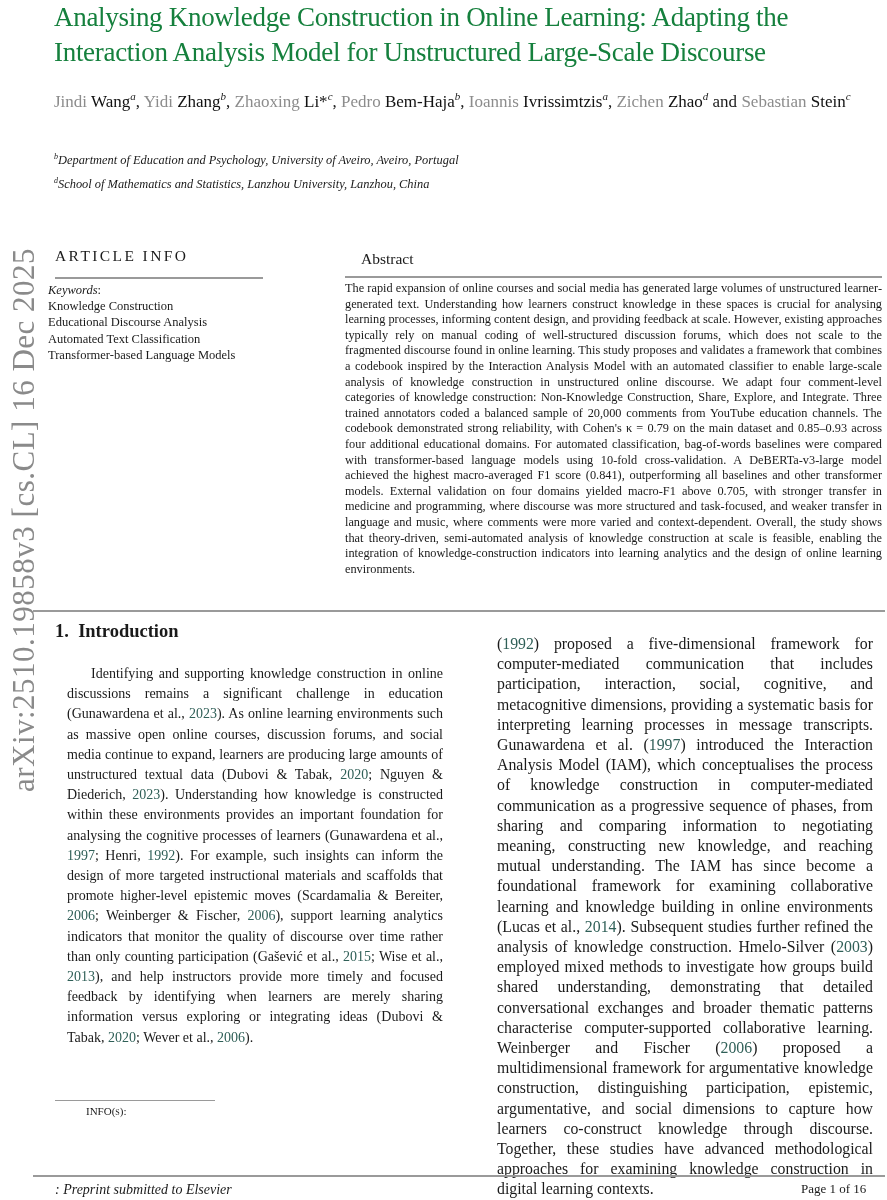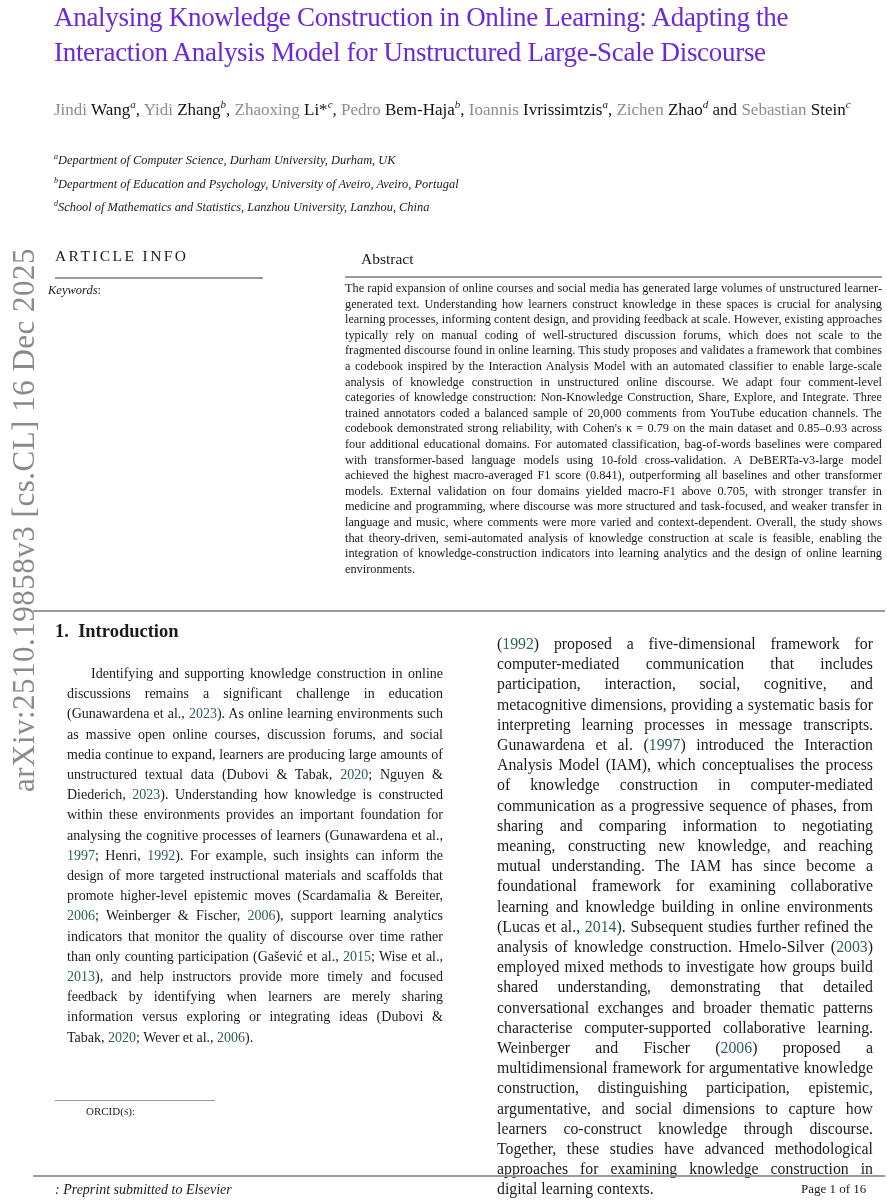--- a/index.html
+++ b/index.html
@@ -1,20 +1,20 @@
 <!DOCTYPE html>
 <html><head>
 <meta charset="utf-8">
 <style>
   html, body { margin: 0; padding: 0; background: #ffffff; }
   body { width: 887px; height: 1200px; position: relative; overflow: hidden;
          font-family: "Liberation Serif", "DejaVu Serif", serif; color: #1a1a1a; }
   .abs { position: absolute; }
-  .title { left: 54px; top: 0px; width: 830px; font-size: 27px; line-height: 35px; color: #6d28d9; letter-spacing: -0.3px; }
-  .authors { left: 54px; top: 84px; width: 830px; font-size: 17px; line-height: 24px; margin-top: 8px; }
+  .title { left: 54px; top: 0px; width: 830px; font-size: 27px; line-height: 35px; color: #15803d; letter-spacing: -0.3px; }
+  .authors { left: 54px; top: 84px; width: 830px; font-size: 17px; line-height: 24px; }
   .authors .given { color: #8c8c8c; }
   .authors .family { color: #111; }
   .authors sup { font-style: italic; font-size: 11px; }
   .affils { left: 54px; top: 147px; width: 800px; font-size: 12.4px; line-height: 19.5px; font-style: italic; }
   .affils sup { font-size: 8px; }
   .arxiv { left: 0; top: 240px; width: 48px; height: 560px; }
   .arxiv span { position: absolute; left: 24px; top: 280px; transform: translate(-50%,-50%) rotate(-90deg);
                 white-space: nowrap; font-size: 31px; color: #8a8a8a; letter-spacing: 0.5px; }
   .ai-head { left: 55px; top: 247px; font-size: 15.5px; letter-spacing: 2.4px; }
   .rule { background: #9a9a9a; height: 1.5px; }
@@ -37,47 +37,52 @@
 
 <div class="abs arxiv">
   <span>arXiv:2510.19858v3  [cs.CL]  16 Dec 2025</span>
 </div>
 
 <div class="abs title">Analysing Knowledge Construction in Online Learning: Adapting the Interaction Analysis Model for Unstructured Large-Scale Discourse</div>
 
 <div class="abs authors" id="authors"><span class="given">Jindi </span><span class="family">Wang</span><sup>a</sup>,  <span class="given">Yidi </span><span class="family">Zhang</span><sup>b</sup>,  <span class="given">Zhaoxing </span><span class="family">Li*</span><sup>c</sup>,  <span class="given">Pedro </span><span class="family">Bem-Haja</span><sup>b</sup>,  <span class="given">Ioannis </span><span class="family">Ivrissimtzis</span><sup>a</sup>,  <span class="given">Zichen </span><span class="family">Zhao</span><sup>d</sup> and <span class="given">Sebastian </span><span class="family">Stein</span><sup>c</sup></div>
 
 <div class="abs affils" id="affils">
-    <div><sup>a</sup>Department of Computer Science, Durham University, Durham, UK</div>
     <div><sup>b</sup>Department of Education and Psychology, University of Aveiro, Aveiro, Portugal</div>
     <div><sup>d</sup>School of Mathematics and Statistics, Lanzhou University, Lanzhou, China</div>
   </div>
 
 <div class="abs ai-head">ARTICLE INFO</div>
 <div class="abs rule" style="left:55px; top:277px; width:208px;"></div>
 
 <div class="abs kw">
   <div><span class="label">Keywords</span>:</div>
+  <div id="kwlist">
+      <div>Knowledge Construction</div>
+      <div>Educational Discourse Analysis</div>
+      <div>Automated Text Classification</div>
+      <div>Transformer-based Language Models</div>
+    </div>
 </div>
 
 <div class="abs abs-head">Abstract</div>
 <div class="abs rule" style="left:345px; top:276px; width:537px;"></div>
 <div class="abs abstract">The rapid expansion of online courses and social media has generated large volumes of unstructured learner-generated text. Understanding how learners construct knowledge in these spaces is crucial for analysing learning processes, informing content design, and providing feedback at scale. However, existing approaches typically rely on manual coding of well-structured discussion forums, which does not scale to the fragmented discourse found in online learning. This study proposes and validates a framework that combines a codebook inspired by the Interaction Analysis Model with an automated classifier to enable large-scale analysis of knowledge construction in unstructured online discourse. We adapt four comment-level categories of knowledge construction: Non-Knowledge Construction, Share, Explore, and Integrate. Three trained annotators coded a balanced sample of 20,000 comments from YouTube education channels. The codebook demonstrated strong reliability, with Cohen's κ = 0.79 on the main dataset and 0.85–0.93 across four additional educational domains. For automated classification, bag-of-words baselines were compared with transformer-based language models using 10-fold cross-validation. A DeBERTa-v3-large model achieved the highest macro-averaged F1 score (0.841), outperforming all baselines and other transformer models. External validation on four domains yielded macro-F1 above 0.705, with stronger transfer in medicine and programming, where discourse was more structured and task-focused, and weaker transfer in language and music, where comments were more varied and context-dependent. Overall, the study shows that theory-driven, semi-automated analysis of knowledge construction at scale is feasible, enabling the integration of knowledge-construction indicators into learning analytics and the design of online learning environments.</div>
 
 <div class="abs rule" style="left:33px; top:610px; width:852px;"></div>
 
 <div class="abs intro-head">
   <span>1.</span>&nbsp;&nbsp;<span>Introduction</span>
 </div>
 
 <div class="abs col-left" id="colL">
     <p class="indent">Identifying and supporting knowledge construction in online discussions remains a significant challenge in education (Gunawardena et al., <span class="cite">2023</span>). As online learning environments such as massive open online courses, discussion forums, and social media continue to expand, learners are producing large amounts of unstructured textual data (Dubovi &amp; Tabak, <span class="cite">2020</span>; Nguyen &amp; Diederich, <span class="cite">2023</span>). Understanding how knowledge is constructed within these environments provides an important foundation for analysing the cognitive processes of learners (Gunawardena et al., <span class="cite">1997</span>; Henri, <span class="cite">1992</span>). For example, such insights can inform the design of more targeted instructional materials and scaffolds that promote higher-level epistemic moves (Scardamalia &amp; Bereiter, <span class="cite">2006</span>; Weinberger &amp; Fischer, <span class="cite">2006</span>), support learning analytics indicators that monitor the quality of discourse over time rather than only counting participation (Gašević et al., <span class="cite">2015</span>; Wise et al., <span class="cite">2013</span>), and help instructors provide more timely and focused feedback by identifying when learners are merely sharing information versus exploring or integrating ideas (Dubovi &amp; Tabak, <span class="cite">2020</span>; Wever et al., <span class="cite">2006</span>).</p>
   </div>
 <div class="abs col-right" id="colR">
     <p>(<span class="cite">1992</span>) proposed a five-dimensional framework for computer-mediated communication that includes participation, interaction, social, cognitive, and metacognitive dimensions, providing a systematic basis for interpreting learning processes in message transcripts. Gunawardena et al. (<span class="cite">1997</span>) introduced the Interaction Analysis Model (IAM), which conceptualises the process of knowledge construction in computer-mediated communication as a progressive sequence of phases, from sharing and comparing information to negotiating meaning, constructing new knowledge, and reaching mutual understanding. The IAM has since become a foundational framework for examining collaborative learning and knowledge building in online environments (Lucas et al., <span class="cite">2014</span>). Subsequent studies further refined the analysis of knowledge construction. Hmelo-Silver (<span class="cite">2003</span>) employed mixed methods to investigate how groups build shared understanding, demonstrating that detailed conversational exchanges and broader thematic patterns characterise computer-supported collaborative learning. Weinberger and Fischer (<span class="cite">2006</span>) proposed a multidimensional framework for argumentative knowledge construction, distinguishing participation, epistemic, argumentative, and social dimensions to capture how learners co-construct knowledge through discourse. Together, these studies have advanced methodological approaches for examining knowledge construction in digital learning contexts.</p>
   </div>
 
 <div class="abs rule" style="left:55px; top:1100px; width:160px; height:1px;"></div>
-<div class="abs orcid">ORCID(s):</div>
+<div class="abs orcid">INFO(s):</div>
 
 <div class="abs rule" style="left:33px; top:1175px; width:852px;"></div>
 <div class="abs footer-left">:  Preprint submitted to Elsevier</div>
 <div class="abs footer-right">Page 1 of 16</div>
 
 </body></html>

